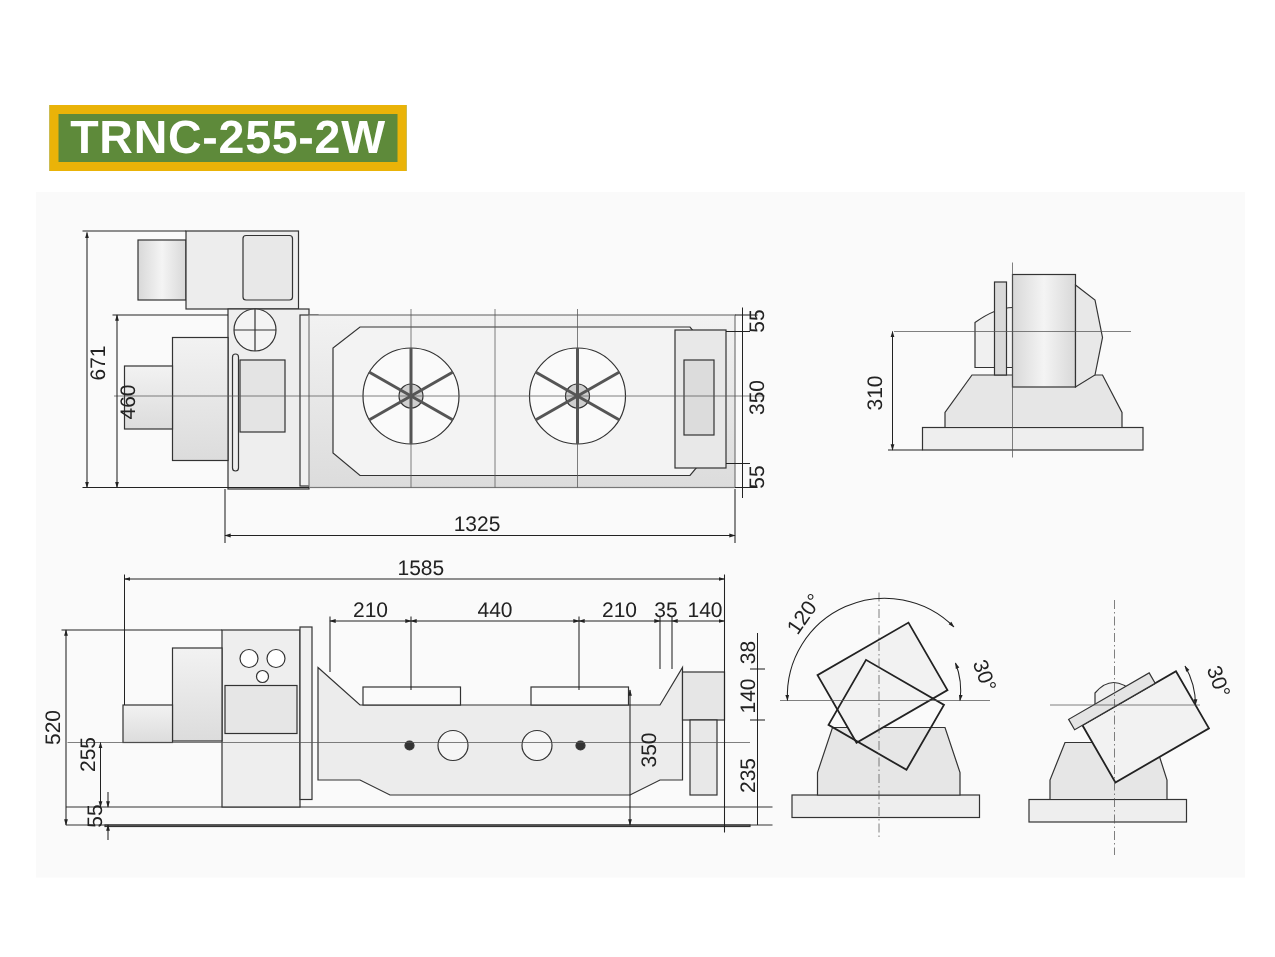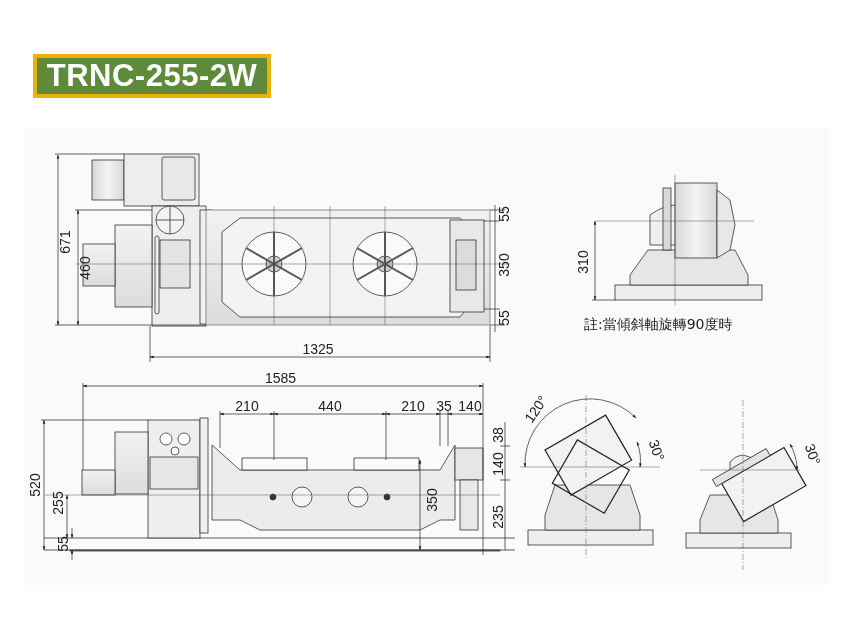--- a/index.html
+++ b/index.html
@@ -1,19 +1,19 @@
 <!DOCTYPE html>
 <html><head>
 <meta charset="utf-8">
 <style>
   html, body { margin: 0; padding: 0; background: #ffffff; }
   body { width: 850px; height: 638px; position: relative; overflow: hidden;
          font-family: "Liberation Sans", "DejaVu Sans", sans-serif; }
-  .title-badge { position: absolute; left: 33px; top: 54px; width: 238px; height: 44px;
-    background: #5e8a3a; border: 4px solid #eab308; box-sizing: border-box;
+  .title-badge { position: absolute; left: 33px; top: 70px; width: 238px; height: 44px;
+    background: #5e8a3a; border: 6px solid #eab308; box-sizing: border-box;
     display: flex; align-items: center; justify-content: center; }
   .title-badge span { color: #ffffff; font-size: 31px; font-weight: bold; letter-spacing: 0.5px;
     font-family: "Liberation Sans", "DejaVu Sans", sans-serif; }
   .panel { position: absolute; left: 24px; top: 128px; width: 806px; height: 457px; background: #fafafa; }
   svg.drawing { position: absolute; left: 0; top: 0; width: 850px; height: 638px; }
   .dim { font-family: "Liberation Sans", "DejaVu Sans", sans-serif; font-size: 14px; fill: #222; }
   .note { position: absolute; left: 584px; top: 314px; width: 200px; text-align: left;
     font-family: "DejaVu Sans", sans-serif; font-size: 14px; color: #222; line-height: 20px; }
   .note .l2 { padding-left: 20px; }
 </style>
@@ -215,14 +215,13 @@
       <rect x="712" y="462" width="62" height="8" fill="#e4e4e4"></rect>
     </g>
     <line x1="743" y1="400" x2="743" y2="570" stroke="#555" stroke-width="0.5" stroke-dasharray="6,2,1,2"></line>
     <line x1="700" y1="470" x2="800" y2="470" stroke="#555" stroke-width="0.5"></line>
     <path d="M797,470 A52,52 0 0 0 790,444" fill="none" stroke="#222" stroke-width="0.7" marker-start="url(#arr)" marker-end="url(#arr)"></path>
   </g>
   <text class="dim" transform="translate(808,456) rotate(70)" text-anchor="middle">30°</text>
 </svg>
 
 <div class="note">
-  <div>註:當傾斜軸旋轉90度時</div>
 </div>
 
 </body></html>

